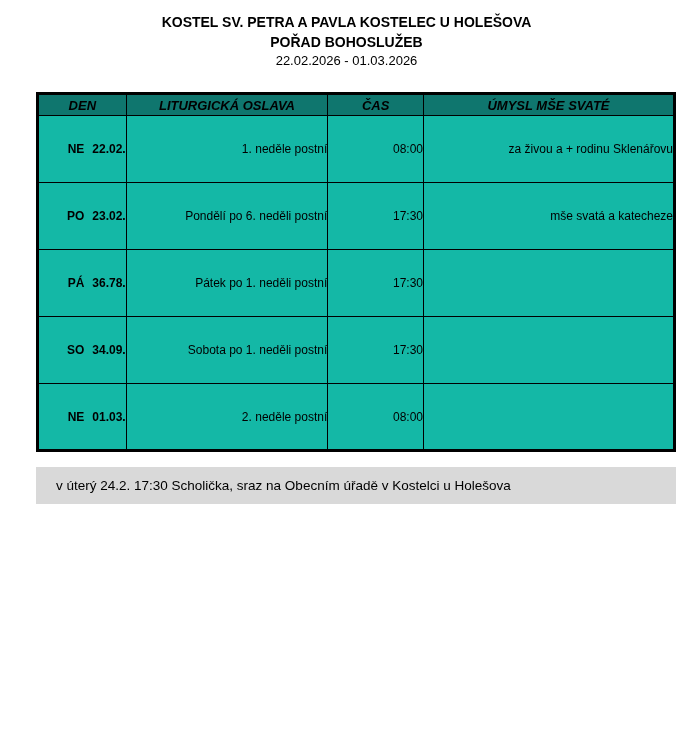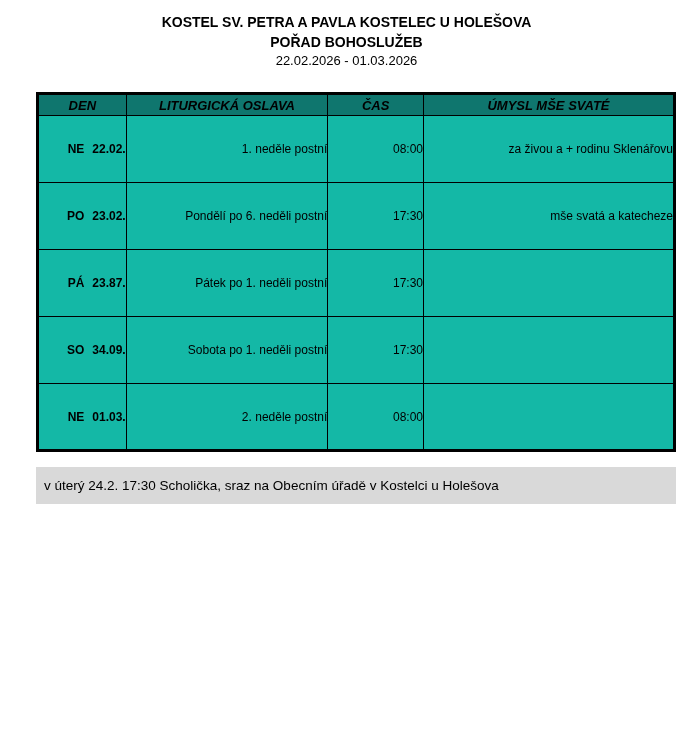--- a/index.html
+++ b/index.html
@@ -63,21 +63,21 @@
     padding-left: 6px;
   }
   td.day-cell .day-abbr { display: inline-block; min-width: 24px; margin-right: 8px; }
   .footer-bar {
     width: 640px;
     margin: 15px auto 0 36px;
     background: #d9d9d9;
     min-height: 37px;
     display: flex;
     align-items: center;
-    padding: 6px 8px;
+    padding: 6px 20px;
     font-size: 13.5px;
   }
 </style>
 </head>
 <body>
 
 <div class="page">
 
   <div class="title-block">
     <div class="title-line">KOSTEL SV. PETRA A PAVLA KOSTELEC U HOLEŠOVA</div>
@@ -101,21 +101,21 @@
         <td>08:00</td>
         <td>za živou a + rodinu Sklenářovu</td>
       </tr>
       <tr>
         <td class="day-cell"><span class="day-abbr">PO</span><span>23.02.</span></td>
         <td>Pondělí po 6. neděli postní</td>
         <td>17:30</td>
         <td>mše svatá a katecheze</td>
       </tr>
       <tr>
-        <td class="day-cell"><span class="day-abbr">PÁ</span><span>23.87.</span></td>
+        <td class="day-cell"><span class="day-abbr">PÁ</span><span>36.78.</span></td>
         <td>Pátek po 1. neděli postní</td>
         <td>17:30</td>
         <td></td>
       </tr>
       <tr>
         <td class="day-cell"><span class="day-abbr">SO</span><span>34.09.</span></td>
         <td>Sobota po 1. neděli postní</td>
         <td>17:30</td>
         <td></td>
       </tr>

